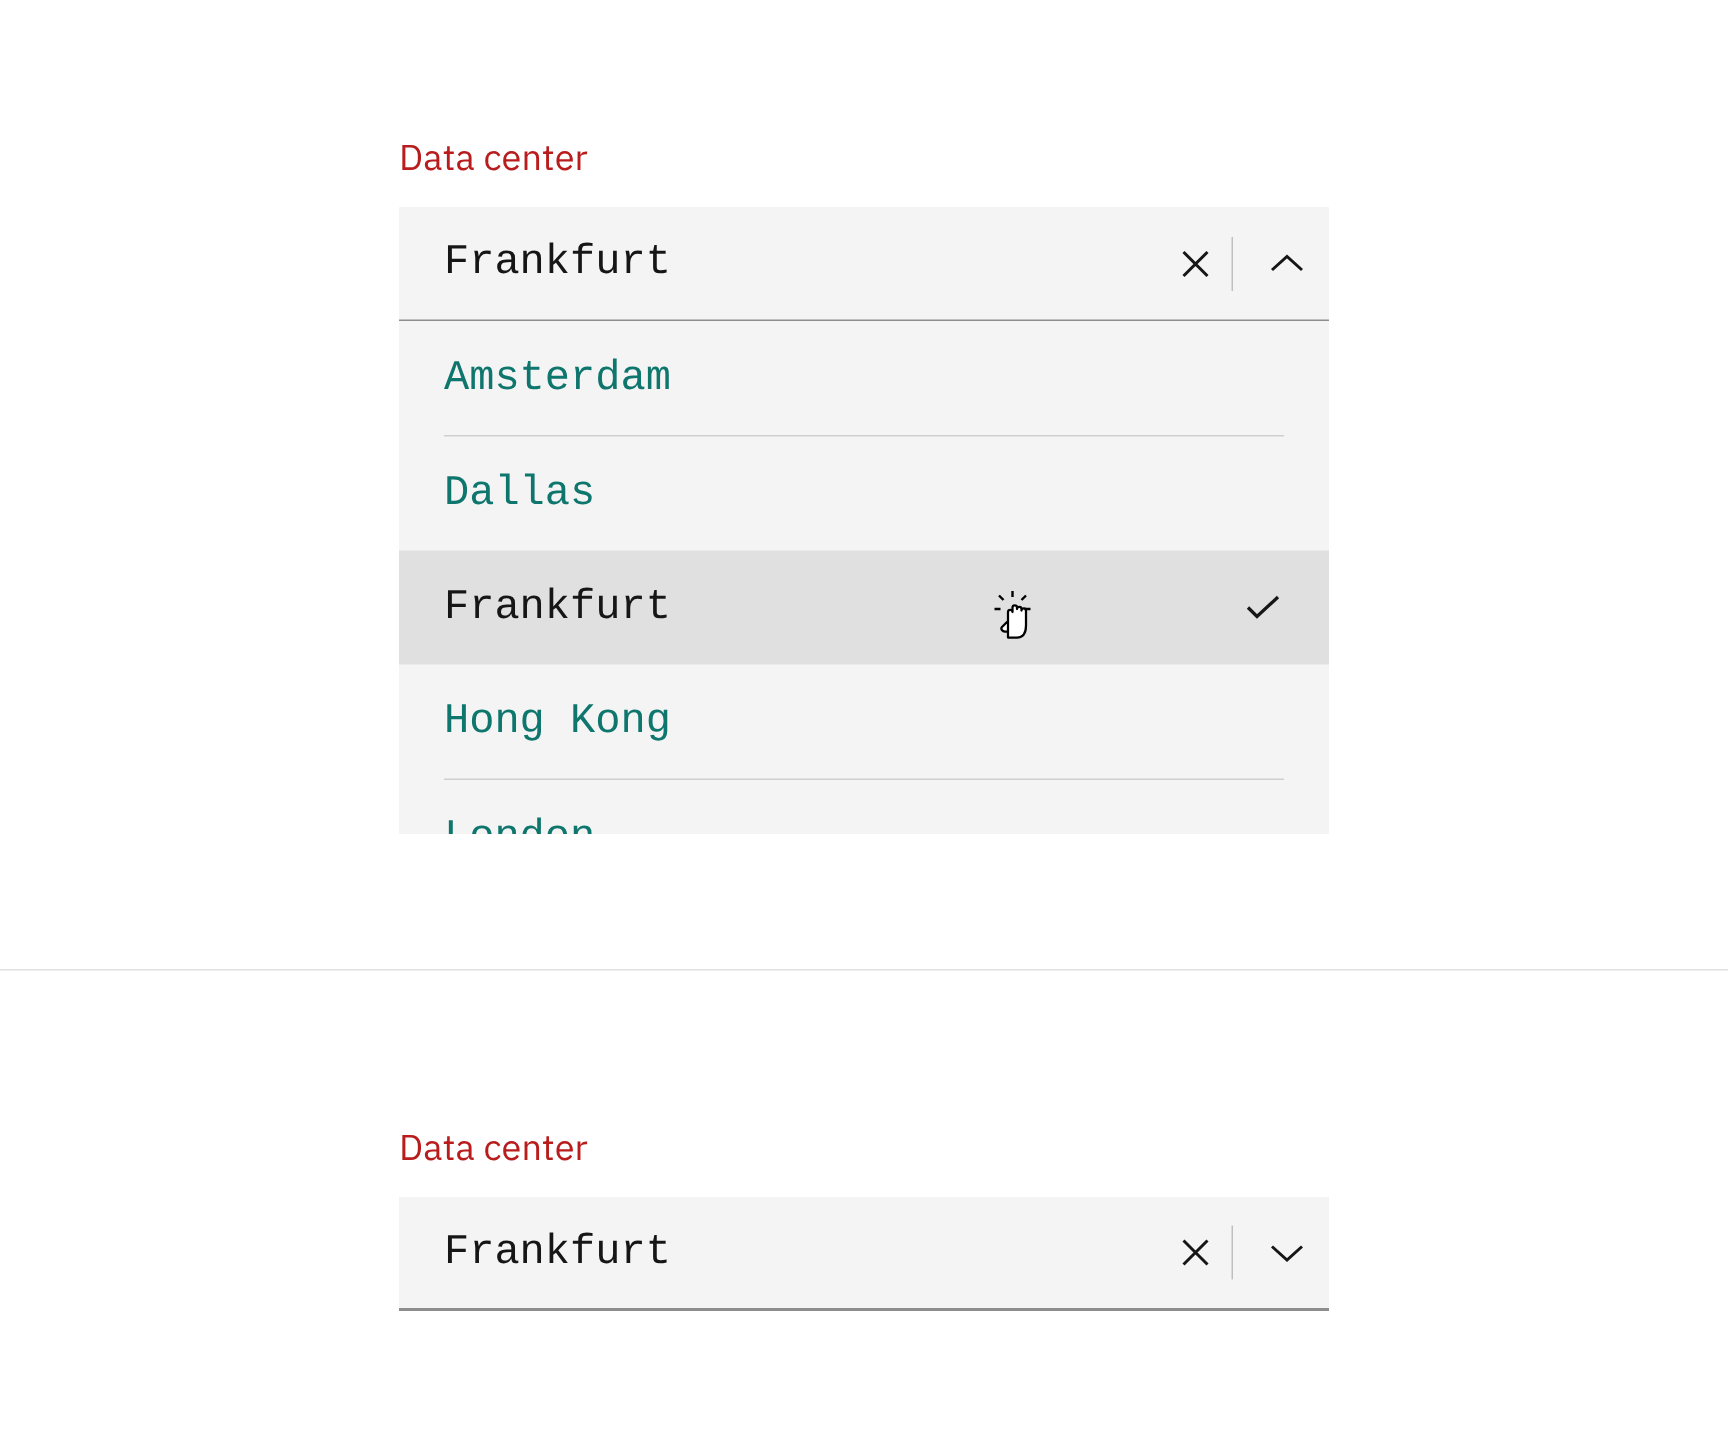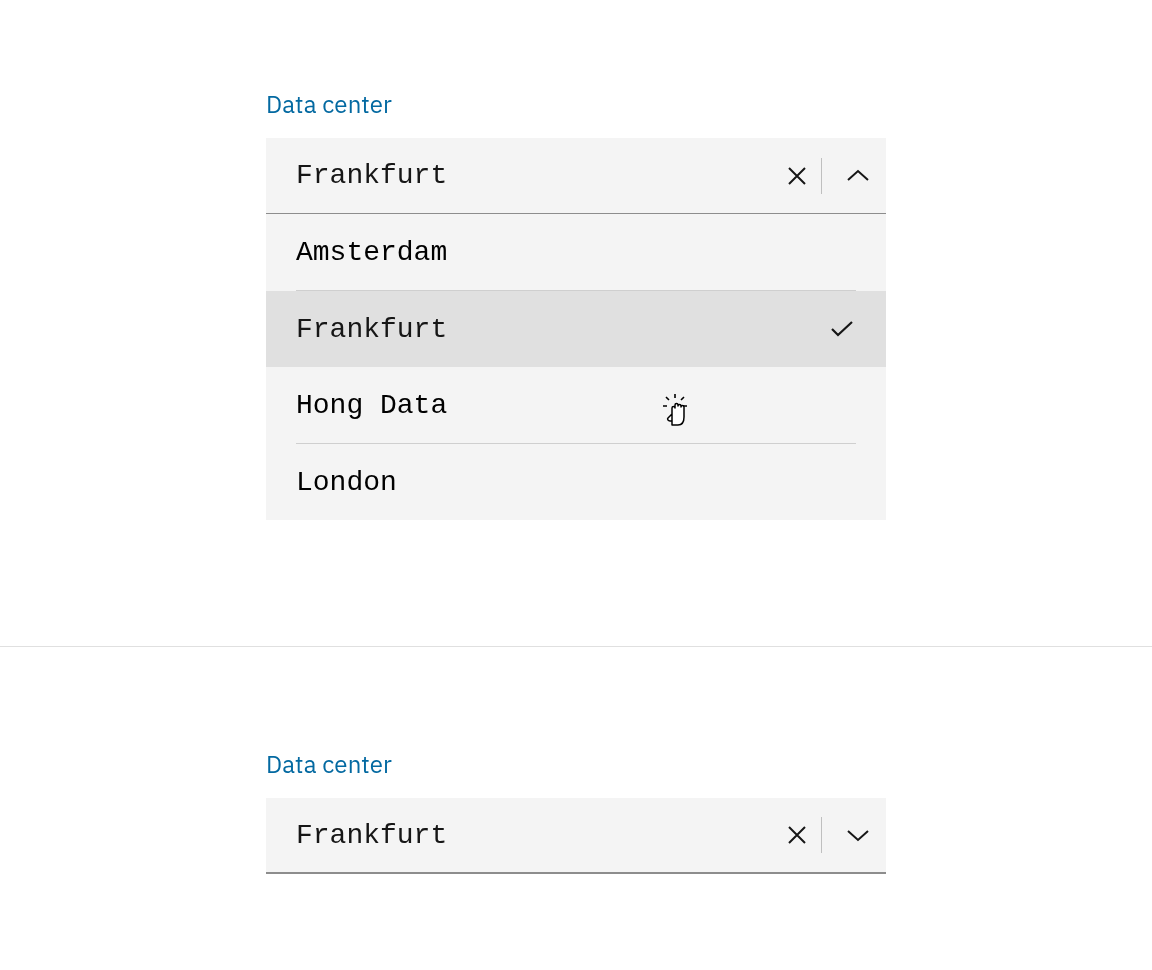--- a/index.html
+++ b/index.html
@@ -13,21 +13,21 @@
   .section {
     position: absolute;
     left: 266px;
     width: 620px;
   }
   .section-1 { top: 88px; }
   .section-2 { top: 748px; }
   .label {
     font-size: 24px;
     font-weight: 400;
-    color: #0369a1;
+    color: #b91c1c;
     margin-bottom: 18px;
     letter-spacing: 0.1px;
   }
   .combo {
     width: 620px;
     background: #f4f4f4;
     font-family: Liberation Mono, monospace;
   }
   .combo-field {
     height: 76px;
@@ -80,21 +80,21 @@
   .option {
     height: 76px;
     padding: 0 30px;
     display: flex;
     align-items: center;
     position: relative;
   }
   .option-label {
     font-size: 28px;
     font-weight: 400;
-    color: #000000;
+    color: #0f766e;
     flex: 1;
   }
   .option.selected {
     background: #e0e0e0;
   }
   .option.selected .option-label {
     color: #161616;
   }
   .option-divider {
     height: 1px;
@@ -140,30 +140,33 @@
             <path d="M1 11 L11 2 L21 11" stroke="#161616" stroke-width="2" fill="none"></path>
           </svg>
       </div>
     </div>
     <div class="menu">
       <div class="menu-inner">
         <div class="option">
           <span class="option-label">Amsterdam</span>
         </div>
         <div class="option-divider"></div>
+        <div class="option">
+          <span class="option-label">Dallas</span>
+        </div>
         <div class="option selected">
           <span class="option-label">Frankfurt</span>
           <span class="check-icon">
             <svg width="24" height="18" viewBox="0 0 24 18">
                 <path d="M2 9 L8 15 L22 2" stroke="#161616" stroke-width="2.2" fill="none"></path>
               </svg>
           </span>
         </div>
         <div class="option">
-          <span class="option-label">Hong Data</span>
+          <span class="option-label">Hong Kong</span>
         </div>
         <div class="option-divider"></div>
         <div class="option">
           <span class="option-label">London</span>
         </div>
       </div>
     </div>
   </div>
 </div>
 

